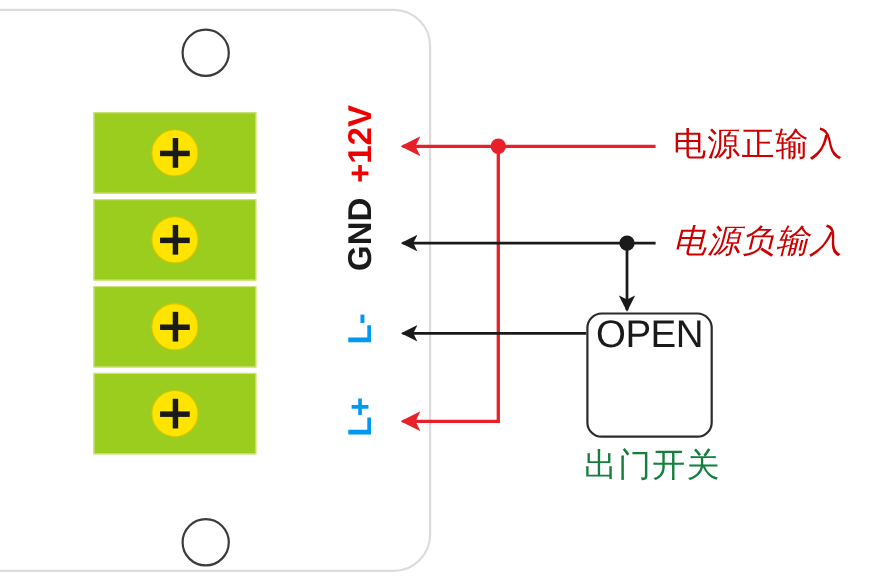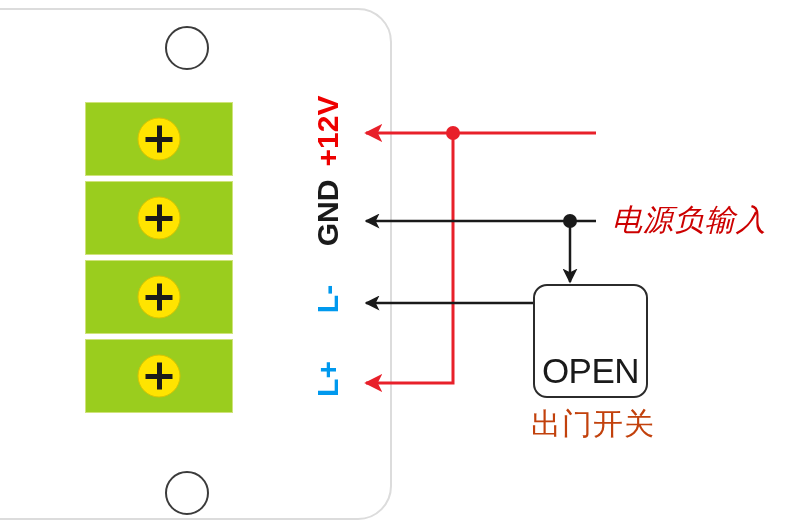--- a/index.html
+++ b/index.html
@@ -151,38 +151,38 @@
     position: absolute;
     left: 533px;
     top: 284px;
     width: 115px;
     height: 114px;
     border: 2px solid #2b2b2b;
     border-radius: 14px;
     background: #ffffff;
     box-sizing: border-box;
     display: flex;
-    align-items: flex-end;
+    align-items: flex-start;
     justify-content: center;
     padding-bottom: 8px;
   }
   .open-box-text {
     font-family: "Liberation Sans", sans-serif;
     font-size: 35px;
     line-height: 1;
     color: #1a1a1a;
     letter-spacing: -0.5px;
   }
   .open-caption {
     position: absolute;
     left: 523px;
     top: 406px;
     width: 140px;
     text-align: center;
-    color: #c2410c;
+    color: #15803d;
     font-family: "DejaVu Sans", sans-serif;
     font-size: 30px;
     line-height: 1.2;
     letter-spacing: 1px;
     white-space: nowrap;
   }
 
   
   .side-label {
     position: absolute;
@@ -260,16 +260,17 @@
 
     <circle cx="453" cy="133" r="7" fill="#E8202A"></circle>
     <circle cx="570" cy="221" r="7" fill="#1a1a1a"></circle>
   </svg>
 
   <div class="open-box">
     <span class="open-box-text">OPEN</span>
   </div>
   <div class="open-caption">出门开关</div>
 
+  <div class="side-label" style="left:612px; top:117px;">电源正输入</div>
 
   <div class="side-label" style="left:612px; top:205px;font-style:italic;">电源负输入</div>
 
 </div>
 
 </body></html>

